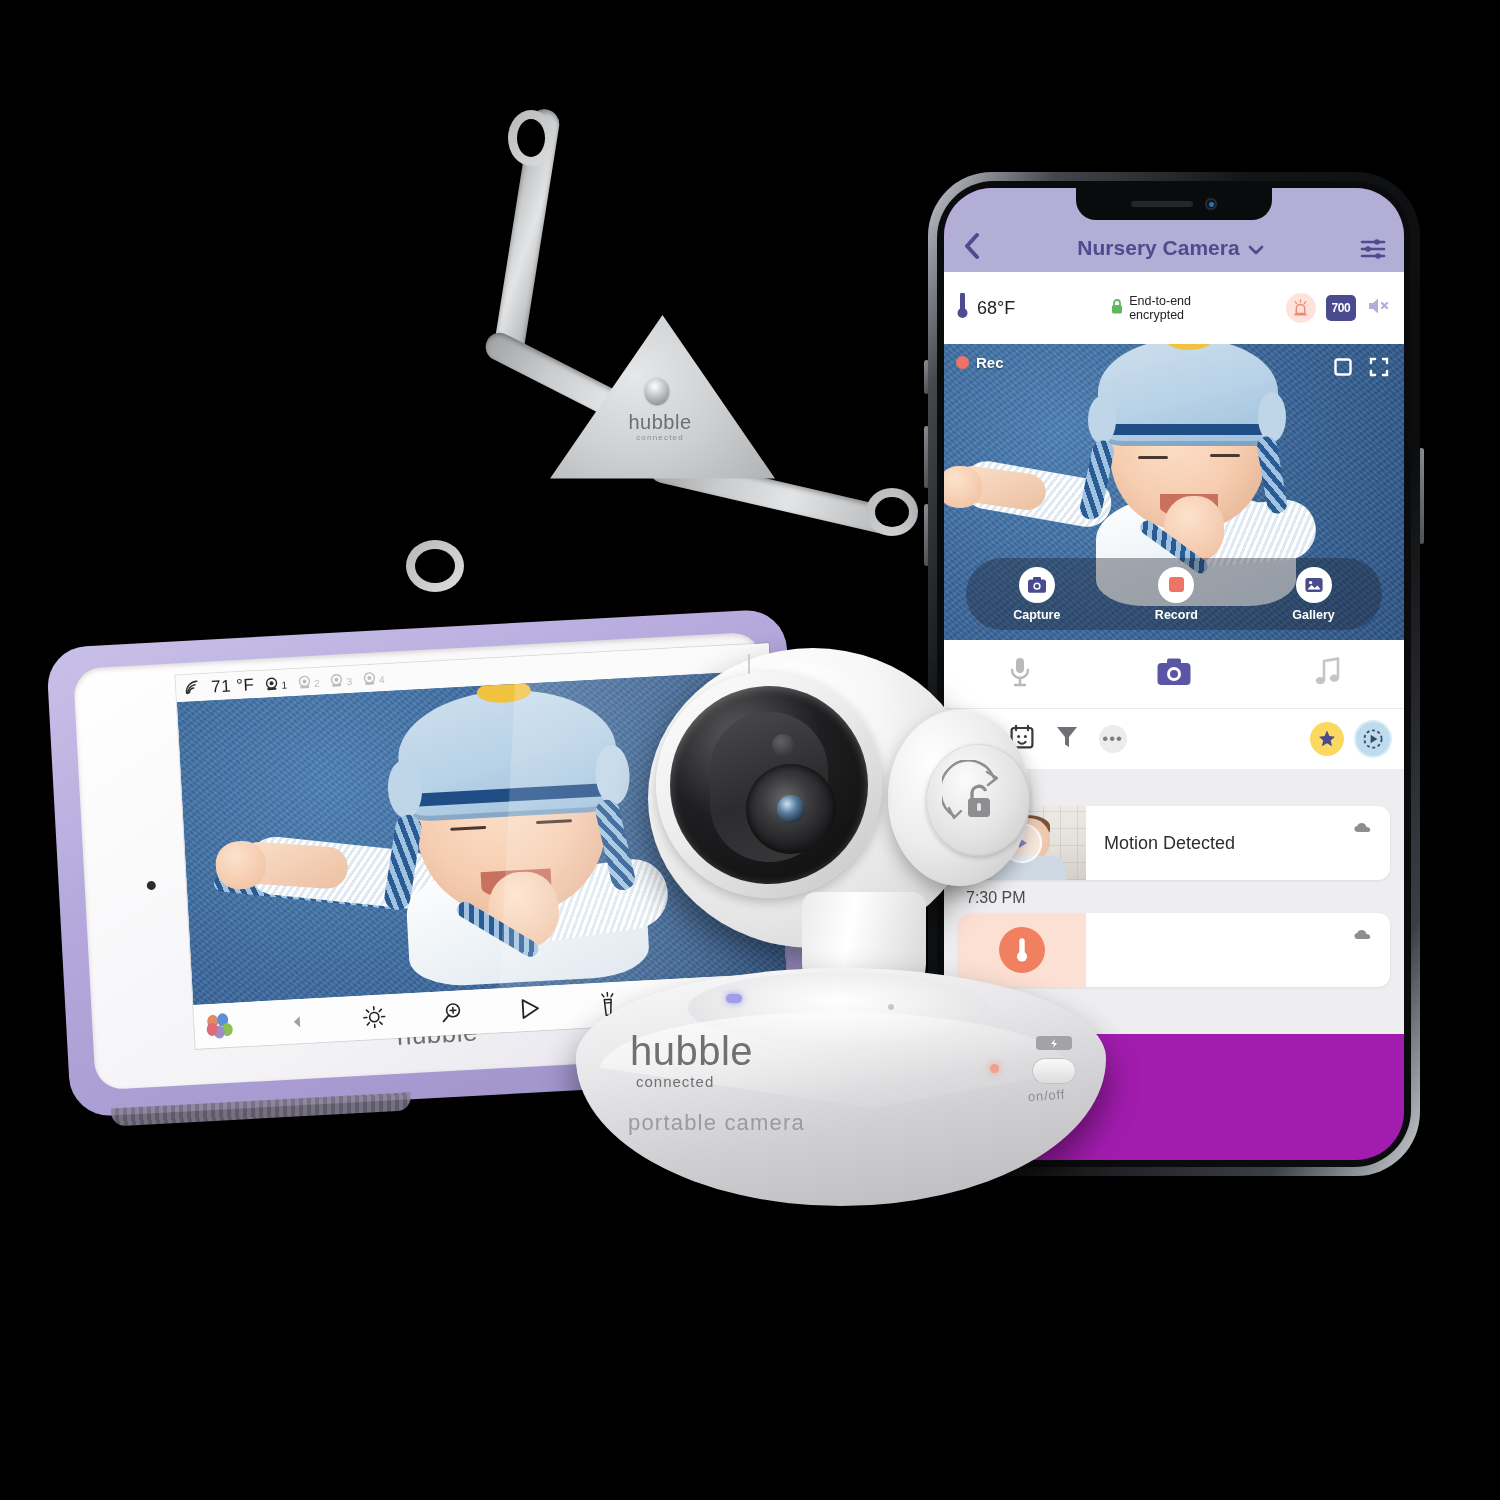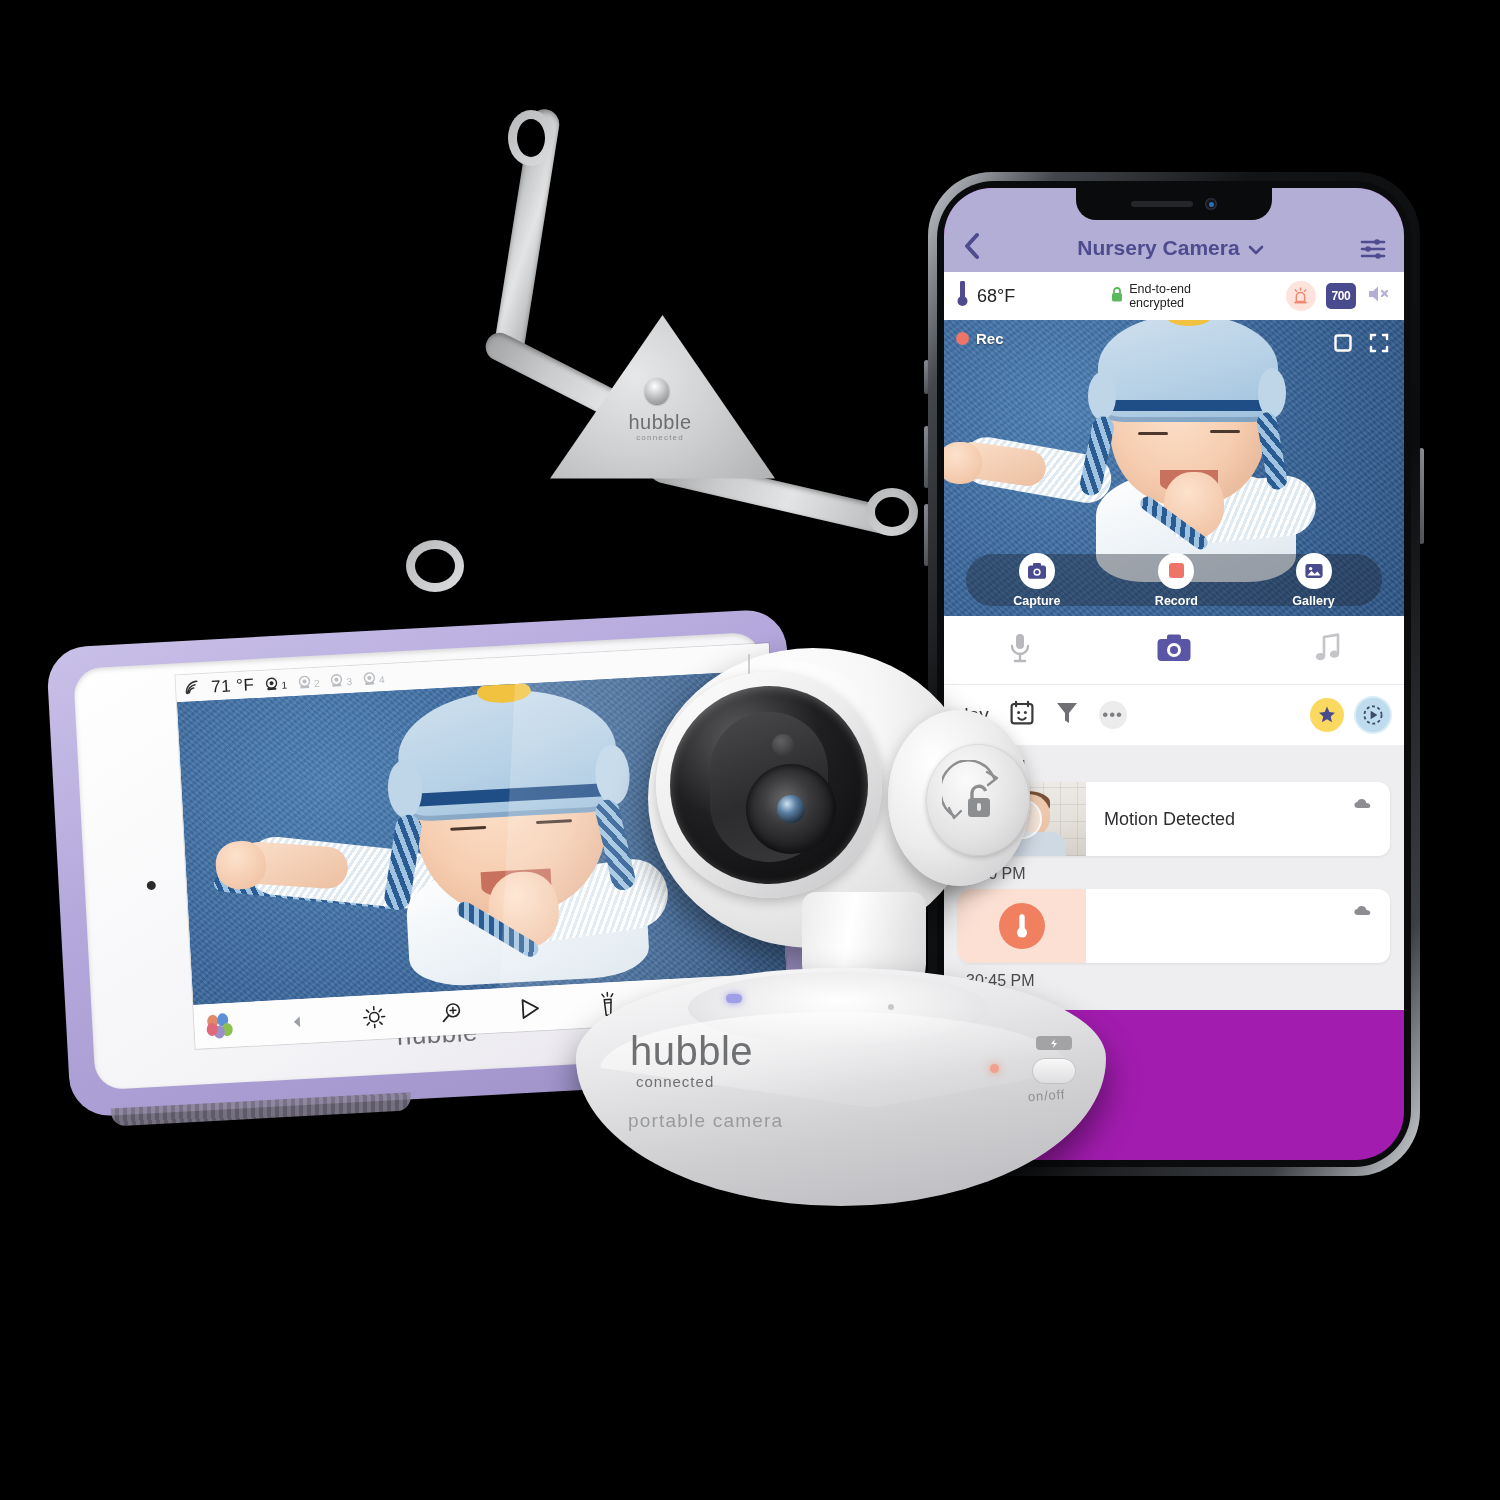--- a/index.html
+++ b/index.html
@@ -109,37 +109,37 @@
           box-shadow:inset 0 0 0 1.5px #2b2f3a;}
   .ph-cam i{display:block;width:5px;height:5px;border-radius:50%;background:#2d6fb0;margin:3.5px auto;}
   .ph-btn{position:absolute;background:linear-gradient(180deg,#b9bdc3,#6d7176);border-radius:3px;}
 
   .app-header{height:72px;background:#b3aed6;display:flex;align-items:flex-end;
               padding:0 18px 12px;justify-content:space-between;}
   .app-title{display:flex;align-items:center;gap:8px;font-size:21px;font-weight:bold;color:#4e4c8e;}
   .hdr-ico{color:#4e4c8e;display:flex;align-items:center;}
 
   .info-bar{height:48px;background:#fff;display:flex;align-items:center;
-            padding:0 12px;gap:6px;justify-content:space-between;}
+            padding:12px 12px;gap:6px;justify-content:space-between;}
   .ib-left{display:flex;align-items:center;gap:8px;}
   .ib-temp{font-size:18px;color:#232326;}
   .ib-enc{display:flex;align-items:center;gap:5px;font-size:12.5px;color:#232326;line-height:1.12;}
   .ib-right{display:flex;align-items:center;gap:10px;}
   .badge-alarm{width:30px;height:30px;border-radius:50%;background:#fde3dc;display:flex;
                align-items:center;justify-content:center;}
   .badge-res{width:30px;height:26px;border-radius:5px;background:#4a4a8f;color:#fff;
              font-size:12px;font-weight:bold;display:flex;align-items:center;justify-content:center;
              letter-spacing:-.4px;}
 
   .live{position:relative;height:296px;overflow:hidden;background:#2d5886;}
   .rec-tag{position:absolute;left:12px;top:10px;display:flex;align-items:center;gap:7px;
            color:#fff;font-size:15px;font-weight:bold;z-index:4;text-shadow:0 1px 2px rgba(0,0,0,.5);}
   .rec-dot{width:13px;height:13px;border-radius:50%;background:#ef7468;}
   .live-tr{position:absolute;right:12px;top:10px;display:flex;gap:10px;z-index:4;}
-  .live-pill{position:absolute;left:22px;right:22px;bottom:10px;height:52px;border-radius:36px;
+  .live-pill{position:absolute;left:22px;right:22px;bottom:10px;height:72px;border-radius:36px;
              background:rgba(30,34,48,.38);display:flex;align-items:center;justify-content:space-around;z-index:4;}
   .pill-it{display:flex;flex-direction:column;align-items:center;gap:5px;}
   .pill-circ{width:36px;height:36px;border-radius:50%;background:#fff;display:flex;
              align-items:center;justify-content:center;}
   .pill-lbl{font-size:12.5px;color:#fff;font-weight:bold;}
 
   .tabbar{height:68px;background:#fff;display:flex;align-items:center;justify-content:space-around;
           border-bottom:1px solid #e9e9ee;}
   .filterbar{height:60px;background:#fff;display:flex;align-items:center;padding:0 14px;
              justify-content:space-between;}
@@ -224,21 +224,21 @@
   .cam-bandshine{position:absolute;left:30px;top:392px;width:470px;height:96px;
             border-radius:50%/60% 60% 40% 40%;
             background:linear-gradient(170deg,rgba(255,255,255,.92),rgba(255,255,255,.12) 70%);
             clip-path:polygon(0 0,100% 0,100% 62%,58% 100%,0 58%);opacity:.85;}
   .cam-led{position:absolute;left:156px;top:374px;width:16px;height:9px;border-radius:5px;
             background:#9f9ee6;box-shadow:0 0 7px rgba(130,126,230,.8);}
   .cam-mic{position:absolute;left:318px;top:384px;width:6px;height:6px;border-radius:50%;background:#c8c8cb;}
   .cam-brand{position:absolute;left:60px;top:412px;color:#6f7072;}
   .cam-brand .b1{font-size:40px;letter-spacing:.5px;line-height:.95;}
   .cam-brand .b2{font-size:15px;letter-spacing:1px;margin-top:3px;margin-left:6px;}
-  .cam-sub{position:absolute;left:58px;top:490px;font-size:19px;letter-spacing:1.2px;color:#9a9b9d;}
+  .cam-sub{position:absolute;left:58px;top:490px;font-size:22px;letter-spacing:1.2px;color:#9a9b9d;}
   .cam-switch{position:absolute;left:462px;top:438px;width:44px;height:26px;border-radius:13px;
             background:linear-gradient(180deg,#fafafa,#dcdcde);box-shadow:inset 0 0 0 1px #c2c2c5;}
   .cam-chg{position:absolute;left:466px;top:416px;width:36px;height:14px;border-radius:4px;
             background:#a3a3a6;display:flex;align-items:center;justify-content:center;}
   .cam-onoff{position:absolute;left:458px;top:468px;font-size:13px;color:#8d8e90;letter-spacing:.8px;
             transform:rotate(-4deg);}
   .cam-pwrled{position:absolute;left:420px;top:444px;width:9px;height:9px;border-radius:50%;
             background:#f0a08c;box-shadow:0 0 8px rgba(240,140,110,.85);}
   .cam-rot{position:absolute;left:372px;top:140px;width:74px;height:80px;}
 </style>

